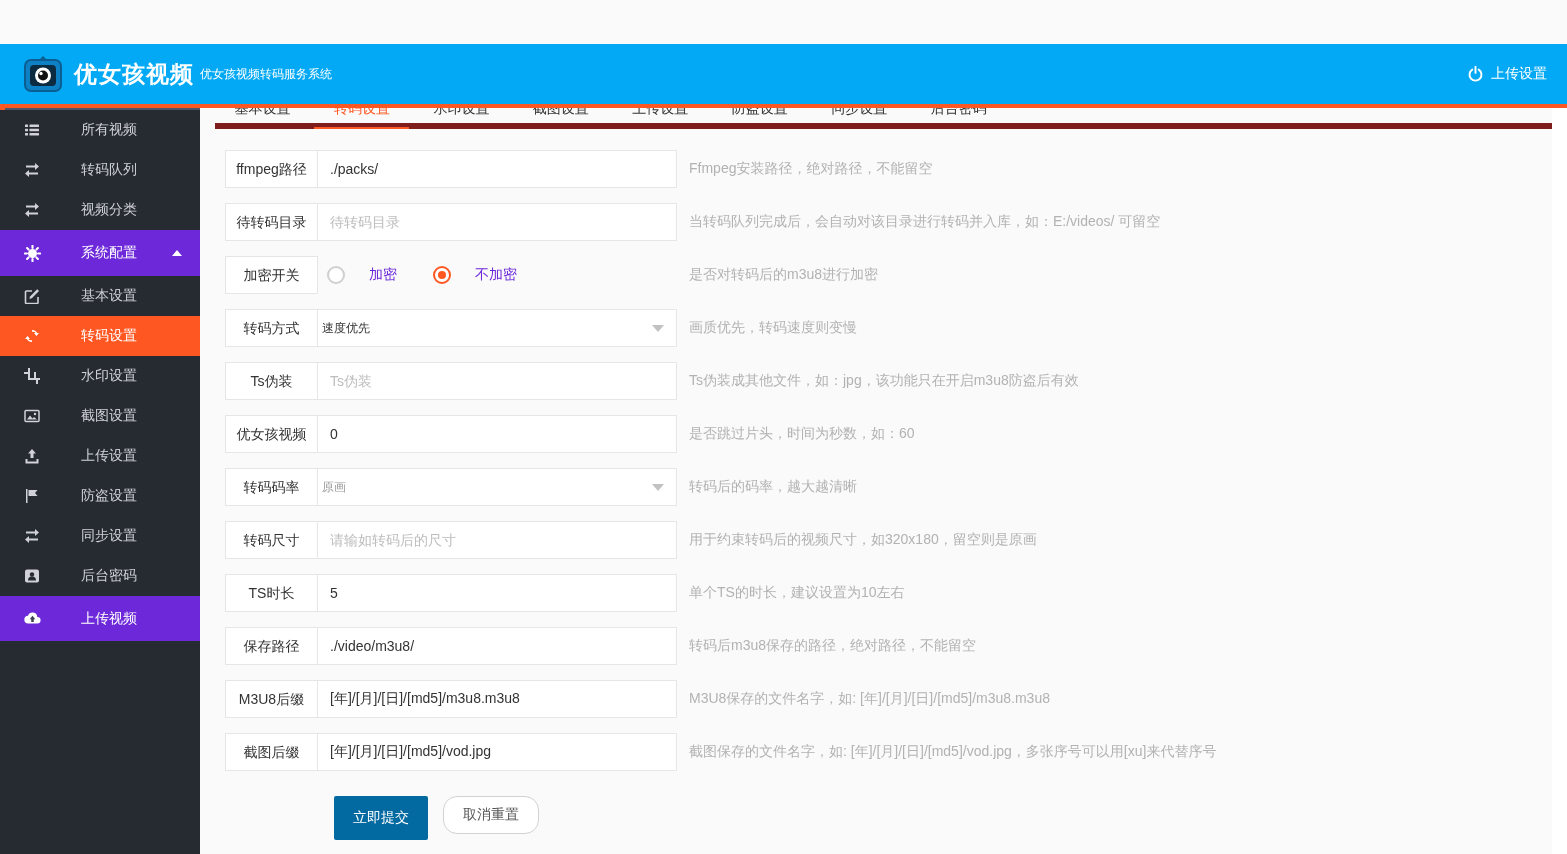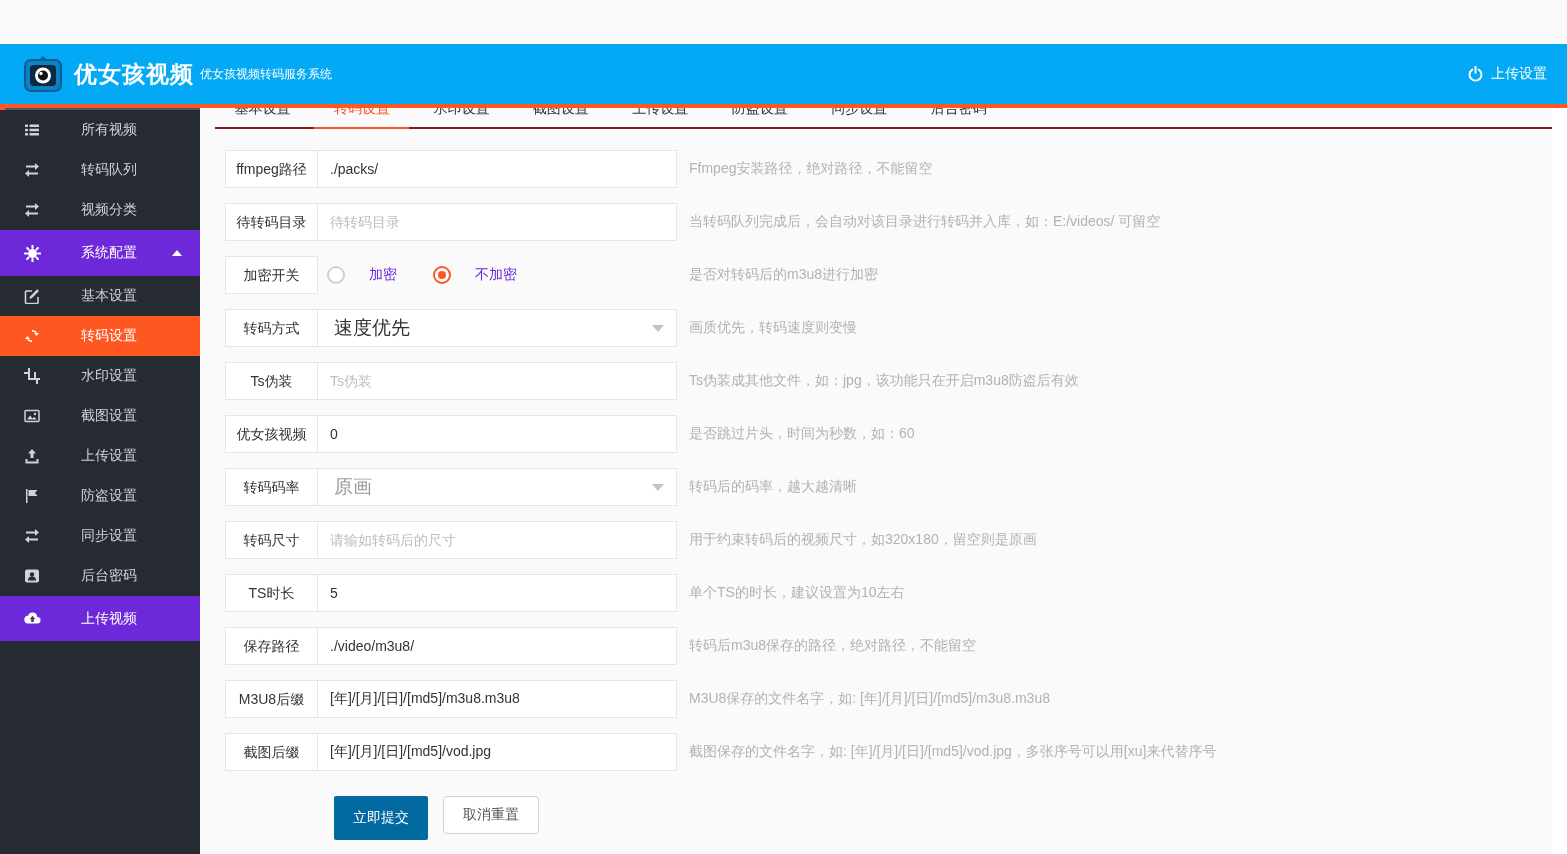--- a/index.html
+++ b/index.html
@@ -27,56 +27,56 @@
                        border-left:5px solid transparent; border-right:5px solid transparent;
                        border-bottom:6px solid #fff; }
   .side-first { background:#4F5467; border-left:5px solid #FF5722; padding-left:17px; }
   .side-active { background:#FF5722; color:#FFFFFF; }
 
   
   .scroll-track { position:absolute; right:0; top:64px; bottom:0; width:15px; background:#FFFFFF; z-index:4; }
 
   
   .tabs { position:absolute; left:215px; top:88px; right:15px; height:41px;
-          border-bottom:2px solid #7f1d1d; white-space:nowrap; }
+          border-bottom:6px solid #7f1d1d; white-space:nowrap; }
   .tab { display:inline-block; width:95px; height:41px; line-height:40px; text-align:center;
          font-size:14px; color:#333; cursor:pointer; }
   .tab.active { color:#FF5722; border-bottom:2px solid #FF5722; }
 
   
   .form { position:absolute; left:225px; top:150px; }
   .frow { display:flex; align-items:center; margin-bottom:15px; height:38px; }
   .flabel { width:93px; height:38px; line-height:36px; text-align:center; flex:none;
             border:1px solid #E6E6E6; background:#fff; color:#333; font-size:14px; }
   .fctrl { width:360px; flex:none; margin-left:-1px; position:relative; }
   .finput { width:360px; height:38px; border:1px solid #E6E6E6; background:#fff;
             padding:0 12px; font-size:14px; color:#333; outline:none;
             font-family:"Liberation Sans","DejaVu Sans",sans-serif; }
   .finput::placeholder { color:#BDBDBD; }
   .select-box { width:360px; height:38px; border:1px solid #E6E6E6; background:#fff;
-                display:flex; align-items:center; padding:0 16px; font-size:19px; color:#333;
+                display:flex; align-items:center; padding:0 4px; font-size:12px; color:#333;
                 cursor:pointer; position:relative; }
   .select-box .caret { position:absolute; right:12px; width:0; height:0;
                        border-left:6px solid transparent; border-right:6px solid transparent;
                        border-top:7px solid #C2C2C2; }
   .select-box.muted .select-value { color:#999; }
   .radio-wrap { display:flex; align-items:center; gap:36px; padding-left:10px; height:38px; }
   .radio { display:flex; align-items:center; gap:24px; font-size:14px; color:#6d28d9; cursor:pointer; }
   .rcircle { width:18px; height:18px; border-radius:50%; border:2px solid #CFCFCF; background:#fff; position:relative; flex:none; }
   .rcircle.on { border-color:#FF5722; }
   .rcircle.on::after { content:""; position:absolute; left:3px; top:3px; right:3px; bottom:3px;
                        border-radius:50%; background:#FF5722; }
   .fhint { margin-left:12px; color:#B2B2B2; font-size:14px; white-space:nowrap;text-align:right; }
 
   .btn-row { display:flex; gap:15px; margin-left:109px; margin-top:25px; }
   .btn-primary { height:44px; padding:0 19px; background:#0369a1; color:#fff; border:none;
                  border-radius:2px; font-size:14px; cursor:pointer;
                  font-family:"Liberation Sans","DejaVu Sans",sans-serif;text-align:right; }
   .btn-default { height:38px; padding:0 19px; background:#fff; color:#555; border:1px solid #D2D2D2;
-                 border-radius:4px; font-size:14px; cursor:pointer;
+                 border-radius:14px; font-size:14px; cursor:pointer;
                  font-family:"Liberation Sans","DejaVu Sans",sans-serif; }
 </style>
 </head>
 <body>
 
 <div class="header">
   <div class="logo">
     <span style="display:flex;">
       <svg width="42" height="40" viewBox="0 0 42 40">
         <path d="M16 7l5-5 5 5z" fill="#0A5E91"></path>

